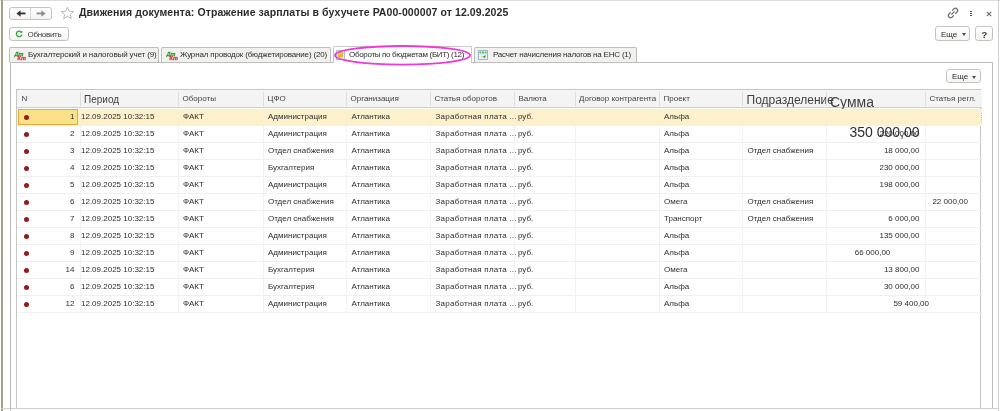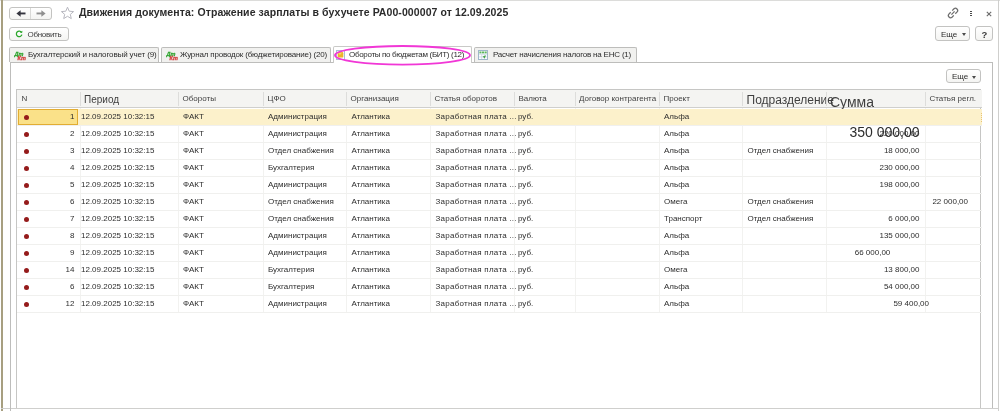--- a/index.html
+++ b/index.html
@@ -268,21 +268,21 @@
       <div style="position:absolute;left:0;top:204.5px;width:965px;height:1px;background:#f0f0ee;"></div>
       <div style="position:absolute;left:7px;top:194.5px;width:5px;height:5px;border-radius:50%;background:#951b1b;"></div>
       <div style="position:absolute;left:0px;top:191.5px;width:57.5px;text-align:right;font-size:8px;color:#2d2d2d;">6</div>
       <div style="position:absolute;left:64px;top:191.5px;font-size:8px;color:#2d2d2d;">12.09.2025 10:32:15</div>
       <div style="position:absolute;left:166px;top:191.5px;font-size:8px;color:#2d2d2d;">ФАКТ</div>
       <div style="position:absolute;left:251px;top:191.5px;font-size:8px;color:#2d2d2d;">Бухгалтерия</div>
       <div style="position:absolute;left:334.5px;top:191.5px;font-size:8px;color:#2d2d2d;">Атлантика</div>
       <div style="position:absolute;left:418.5px;top:191.5px;font-size:8px;letter-spacing:0.25px;color:#2d2d2d;">Заработная плата ...</div>
       <div style="position:absolute;left:501px;top:191.5px;font-size:8px;color:#2d2d2d;">руб.</div>
       <div style="position:absolute;left:647px;top:191.5px;font-size:8px;color:#2d2d2d;">Альфа</div>
-      <div style="position:absolute;left:808.5px;top:191.5px;width:94px;text-align:right;font-size:8px;color:#2d2d2d;">54 000,00</div>
+      <div style="position:absolute;left:808.5px;top:191.5px;width:94px;text-align:right;font-size:8px;color:#2d2d2d;">30 000,00</div>
       <div style="position:absolute;left:0;top:221.5px;width:965px;height:1px;background:#f0f0ee;"></div>
       <div style="position:absolute;left:7px;top:211.5px;width:5px;height:5px;border-radius:50%;background:#951b1b;"></div>
       <div style="position:absolute;left:0px;top:208.5px;width:57.5px;text-align:right;font-size:8px;color:#2d2d2d;">12</div>
       <div style="position:absolute;left:64px;top:208.5px;font-size:8px;color:#2d2d2d;">12.09.2025 10:32:15</div>
       <div style="position:absolute;left:166px;top:208.5px;font-size:8px;color:#2d2d2d;">ФАКТ</div>
       <div style="position:absolute;left:251px;top:208.5px;font-size:8px;color:#2d2d2d;">Администрация</div>
       <div style="position:absolute;left:334.5px;top:208.5px;font-size:8px;color:#2d2d2d;">Атлантика</div>
       <div style="position:absolute;left:418.5px;top:208.5px;font-size:8px;letter-spacing:0.25px;color:#2d2d2d;">Заработная плата ...</div>
       <div style="position:absolute;left:501px;top:208.5px;font-size:8px;color:#2d2d2d;">руб.</div>
       <div style="position:absolute;left:647px;top:208.5px;font-size:8px;color:#2d2d2d;">Альфа</div>

